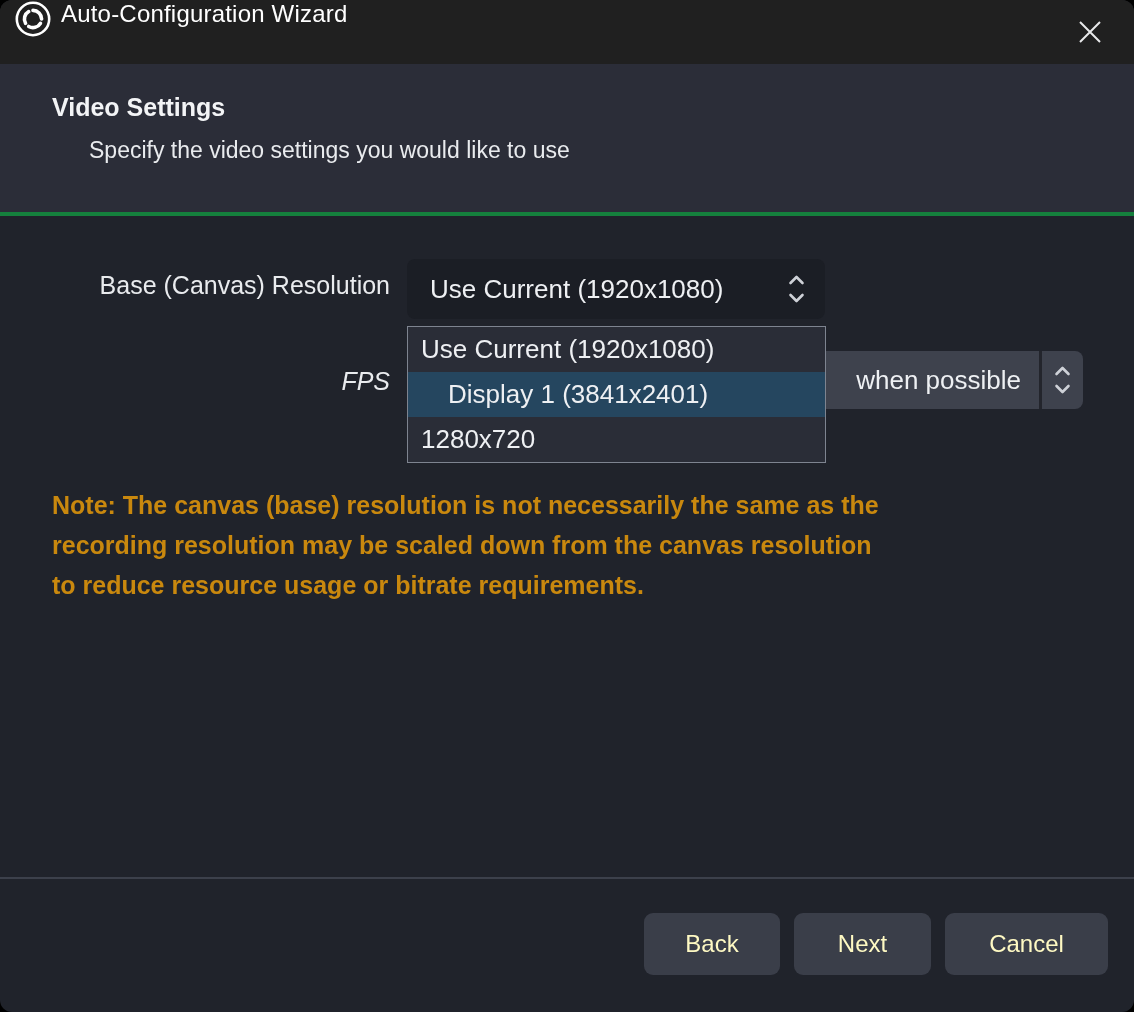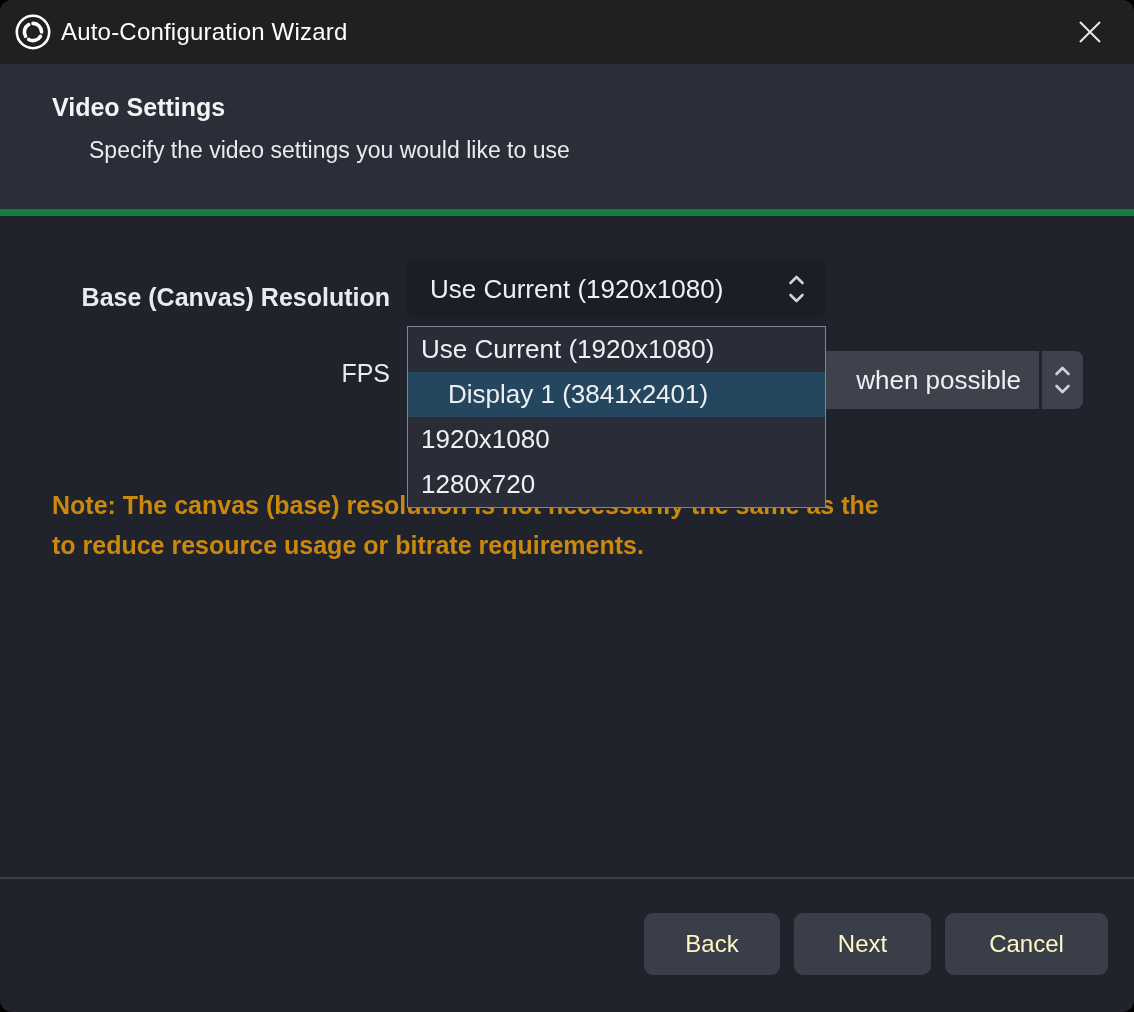--- a/index.html
+++ b/index.html
@@ -23,46 +23,46 @@
   .window{
     position:relative;width:1134px;height:1012px;
     background:var(--body-bg);
     border-radius:12px;overflow:hidden;
   }
 
   
   .titlebar{
     position:absolute;top:0;left:0;right:0;height:64px;
     background:var(--titlebar-bg);
-    display:flex;align-items:center;padding-left:14px;
+    display:flex;padding-left:14px;
   }
   .titlebar .logo{width:38px;height:38px;flex:0 0 auto;}
   .titlebar .win-title{margin-left:9px;font-size:24px;color:#ffffff;letter-spacing:0.2px;}
   .close-btn{
     position:absolute;right:18px;top:10px;width:52px;height:44px;
     display:flex;align-items:center;justify-content:center;
     background:transparent;border:none;cursor:pointer;
   }
 
   
   .header{
     position:absolute;top:64px;left:0;right:0;height:152px;
     background:var(--header-bg);
-    border-bottom:7px solid #15803d;
+    border-bottom:4px solid #15803d;
   }
   .header .h-title{position:absolute;left:52px;top:29px;font-size:25px;font-weight:700;color:#f3f4f6;}
   .header .h-sub{position:absolute;left:89px;top:73px;font-size:23px;color:var(--text);}
 
   
   .form-label{
     position:absolute;left:52px;width:338px;text-align:right;
     font-size:25px;color:var(--text);white-space:nowrap;
   }
-  .label-base{top:283px;font-weight:bold;}
-  .label-fps{top:359px;}
+  .label-base{top:271px;}
+  .label-fps{top:367px;font-style:italic;}
 
   .combo-base{
     position:absolute;left:407px;top:259px;width:418px;height:60px;
     background:var(--field-bg);border:none;border-radius:8px;
     display:flex;align-items:center;padding:0 20px 0 23px;
     font-size:26px;color:#eef0f3;cursor:pointer;z-index:2;
   }
   .combo-base .val{flex:1;text-align:left;white-space:nowrap;}
 
   .combo-fps{
@@ -156,26 +156,26 @@
       <svg width="17" height="32" viewBox="0 0 17 32">
         <path d="M2.5 10 L8.5 4 L14.5 10" fill="none" stroke="#ced1d7" stroke-width="2.6" stroke-linecap="round" stroke-linejoin="round"></path>
         <path d="M2.5 22 L8.5 28 L14.5 22" fill="none" stroke="#ced1d7" stroke-width="2.6" stroke-linecap="round" stroke-linejoin="round"></path>
       </svg>
     </span>
   </div>
 
   <div class="dropdown">
     <div class="dd-option">Use Current (1920x1080)</div>
     <div class="dd-option highlighted">Display 1 (3841x2401)</div>
-    <div class="dd-option">1920x1080</div>
     <div class="dd-option">1280x720</div>
   </div>
 
   <div class="note">
     <div>Note: The canvas (base) resolution is not necessarily the same as the</div>
+    <div>recording resolution may be scaled down from the canvas resolution</div>
     <div>to reduce resource usage or bitrate requirements.</div>
   </div>
 
   <div class="footer-divider"></div>
   <button class="btn btn-back">Back</button>
   <button class="btn btn-next">Next</button>
   <button class="btn btn-cancel">Cancel</button>
 
 </div>
 

